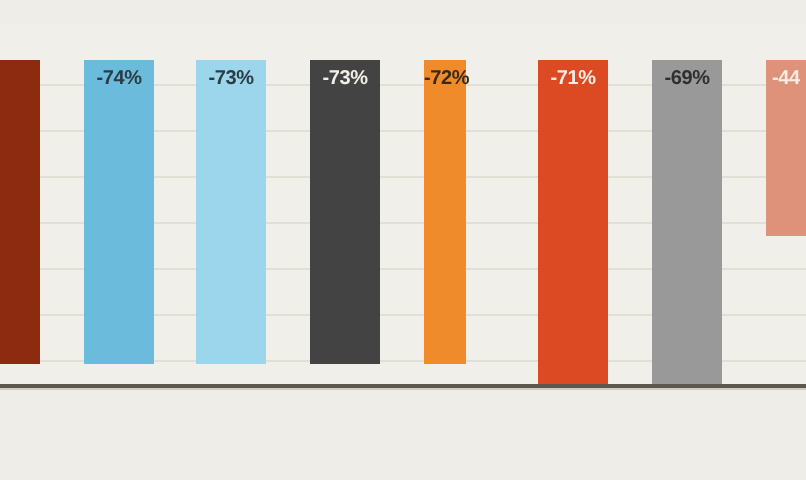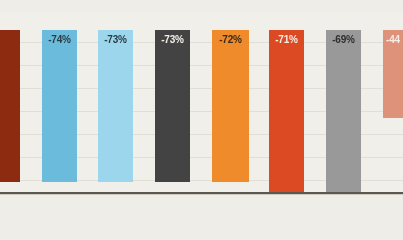--- a/index.html
+++ b/index.html
@@ -134,21 +134,21 @@
         <div class="bar" style="left: -16px; width: 36px; top: 18px; height: 152px; background: rgb(141, 43, 17);"></div>
         <div class="bar" style="left: 42px; width: 35px; top: 18px; height: 152px; background: rgb(107, 188, 220);">
           <span class="bar-label" style="color: rgb(44, 60, 68);">-74%</span>
         </div>
         <div class="bar" style="left: 98px; width: 35px; top: 18px; height: 152px; background: rgb(155, 214, 236);">
           <span class="bar-label" style="color: rgb(44, 60, 68);">-73%</span>
         </div>
         <div class="bar" style="left: 155px; width: 35px; top: 18px; height: 152px; background: rgb(67, 67, 67);">
           <span class="bar-label" style="color: rgb(242, 239, 233);">-73%</span>
         </div>
-        <div class="bar" style="left: 212px; width: 37px; top: 18px; height: 152px; background: rgb(240, 139, 44);">
+        <div class="bar" style="left: 212px; width: 21px; top: 18px; height: 152px; background: rgb(240, 139, 44);">
           <span class="bar-label" style="color: rgb(58, 42, 19);">-72%</span>
         </div>
         <div class="bar" style="left: 269px; width: 35px; top: 18px; height: 176px; background: rgb(220, 74, 35);">
           <span class="bar-label" style="color: rgb(247, 236, 230);">-71%</span>
         </div>
         <div class="bar" style="left: 326px; width: 35px; top: 18px; height: 187px; background: rgb(153, 153, 153);">
           <span class="bar-label" style="color: rgb(47, 47, 47);">-69%</span>
         </div>
         <div class="bar" style="left: 383px; width: 35px; top: 18px; height: 88px; background: rgb(222, 146, 121);">
           <span class="bar-label clip-right" style="color: rgb(247, 236, 230);">-44</span>

